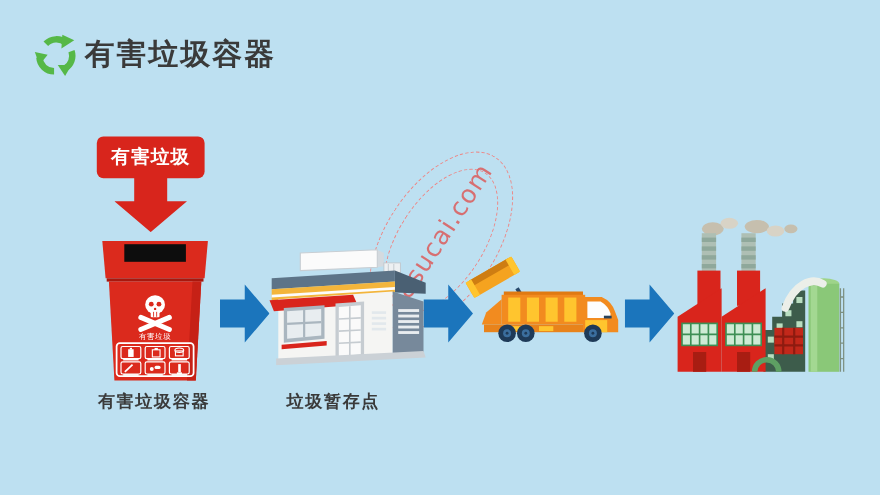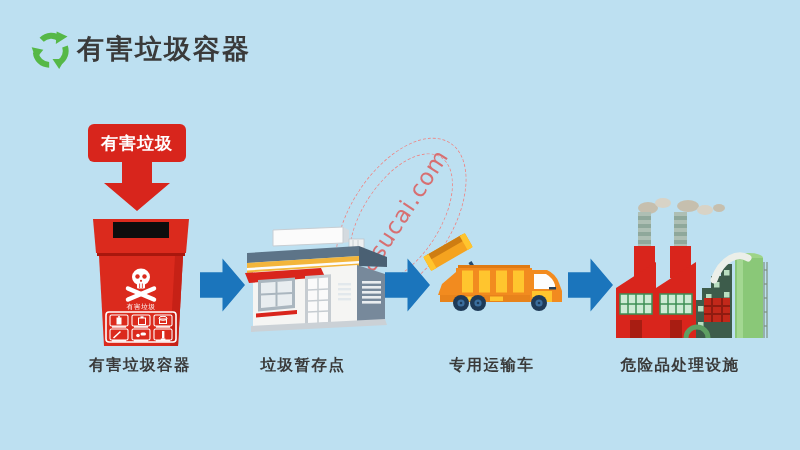--- a/index.html
+++ b/index.html
@@ -275,16 +275,14 @@
       <line x1="74" y1="98" x2="74" y2="118" stroke="#3E8F55" stroke-width="1.5"></line>
       <line x1="50" y1="108" x2="82" y2="108" stroke="#3E8F55" stroke-width="1.5"></line>
     </g>
     <rect x="20" y="124" width="12" height="18" fill="#A81D12"></rect>
     <rect x="60" y="124" width="12" height="18" fill="#A81D12"></rect>
     <path d="M76 142 A 11 11 0 0 1 98 142" fill="none" stroke="#5E9F63" stroke-width="5"></path>
   </svg>
 
   <div class="stage-label sl1">有害垃圾容器</div>
   <div class="stage-label sl2">垃圾暂存点</div>
-  <div class="stage-label sl3">专用运输车</div>
-  <div class="stage-label sl4">危险品处理设施</div>
 
 </div>
 
 </body></html>

